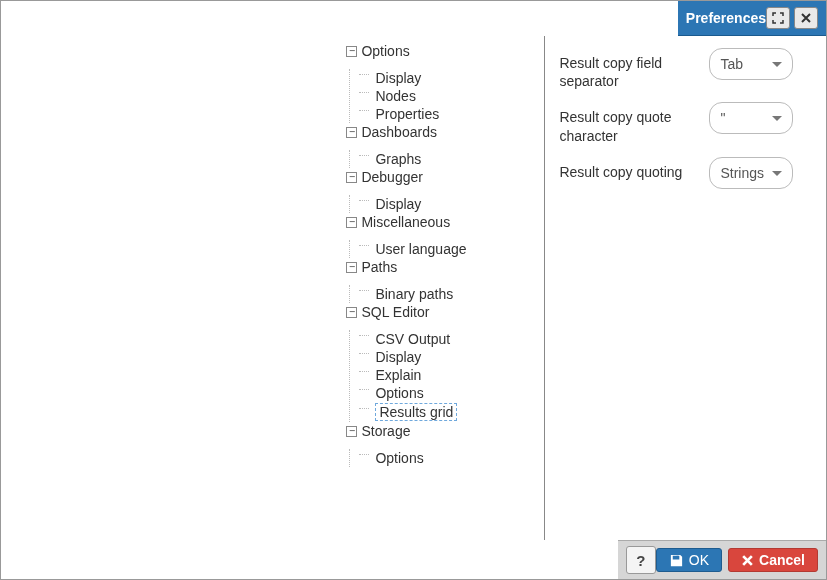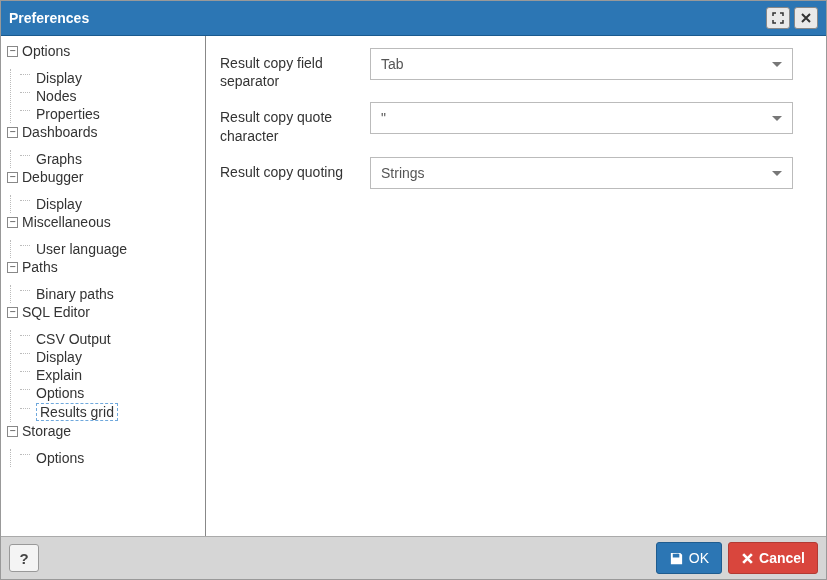--- a/index.html
+++ b/index.html
@@ -1,41 +1,41 @@
 <!DOCTYPE html>
 <html><head>
 <meta charset="utf-8">
 <style>
 * { box-sizing: border-box; margin: 0; padding: 0; }
 body { font-family: -apple-system, "Helvetica Neue", Arial, sans-serif; font-size: 14px; color: #333; background: #fff; }
-.dialog { width: 827px; height: 580px; border: 1px solid #999; background: #fff; display: flex; flex-direction: column; }
+.dialog { width: 827px; height: 580px; border: 1px solid #999; background: #fff; display: flex; flex-direction: column; align-items: flex-end; }
 .titlebar { background: #2c76b4; color: #fff; font-weight: bold; padding: 6px 8px; display: flex; align-items: center; justify-content: space-between; border-bottom: 1px solid #1a5a8e; }
 .titlebar-buttons { display: flex; gap: 4px; }
 .titlebar-btn { width: 24px; height: 22px; background: #e9e9e9; border: 1px solid #888; border-radius: 3px; display: flex; align-items: center; justify-content: center; cursor: pointer; color: #333; font-size: 13px; }
 .titlebar-btn svg { width: 12px; height: 12px; }
 .body { flex: 1; display: flex; overflow: hidden; }
 .sidebar { width: 205px; border-right: 1px solid #888; padding: 6px 4px; overflow-y: auto; }
 .tree { list-style: none; }
 .tree li { position: relative; }
 .node { display: flex; align-items: center; padding: 1px 2px; cursor: pointer; white-space: nowrap; }
 .exp { width: 11px; height: 11px; border: 1px solid #888; background: #fff; display: inline-flex; align-items: center; justify-content: center; font-size: 10px; line-height: 1; margin-right: 4px; font-family: monospace; color: #555; }
 .children { list-style: none; padding-left: 8px; margin-left: 5px; border-left: 1px dotted #bbb; margin-top: 9px; }
 .children .node { padding-left: 2px; }
 .leaf-conn { display: inline-block; width: 10px; border-bottom: 1px dotted #bbb; margin-right: 6px; margin-left: -1px; position: relative; top: -4px; }
 .selected { background: #fff; border: 1px dashed #6fa8dc; padding: 0 3px; }
 .content { flex: 1; padding: 12px 33px 12px 14px; overflow-y: auto; }
 .row { display: flex; align-items: flex-start; margin-bottom: 12px; }
 .row-label { width: 150px; padding-right: 10px; padding-top: 6px; line-height: 1.3; }
 .row-field { flex: 1; }
-.select { width: 100%; height: 32px; border: 1px solid #bbb; border-radius: 0; background: #fff; padding: 0 28px 0 10px; font-size: 14px; color: #555; position: relative; display: flex; align-items: center; cursor: pointer; }
+.select { width: 100%; height: 32px; border: 1px solid #bbb; border-radius: 13px; background: #fff; padding: 0 28px 0 10px; font-size: 14px; color: #555; position: relative; display: flex; align-items: center; cursor: pointer; }
 .select::after { content: ""; position: absolute; right: 10px; top: 50%; margin-top: -2px; border-left: 5px solid transparent; border-right: 5px solid transparent; border-top: 5px solid #777; }
 .footer { background: #d6d6d6; border-top: 1px solid #aaa; padding: 5px 8px; display: flex; align-items: center; justify-content: space-between; }
 .help-btn { width: 30px; height: 28px; background: #f4f4f4; border: 1px solid #999; border-radius: 3px; font-weight: bold; font-size: 15px; color: #444; cursor: pointer; display: flex; align-items: center; justify-content: center; }
 .footer-right { display: flex; gap: 6px; }
-.btn { height: 32px; padding: 0 12px; border-radius: 3px; border: 1px solid transparent; font-size: 14px; color: #fff; display: inline-flex; align-items: center; gap: 5px; cursor: pointer; font-weight: 500; }
+.btn { height: 24px; padding: 0 12px; border-radius: 3px; border: 1px solid transparent; font-size: 14px; color: #fff; display: inline-flex; align-items: center; gap: 5px; cursor: pointer; font-weight: 500; }
 .btn-primary { background: #2c76b4; border-color: #1f5c8f; }
 .btn-danger { background: #d9463d; border-color: #b33a33; font-weight: bold; }
 .icon { display: inline-block; }
 </style>
 </head>
 <body>
 
 <div class="dialog">
   <div class="titlebar">
     <span>Preferences</span>

